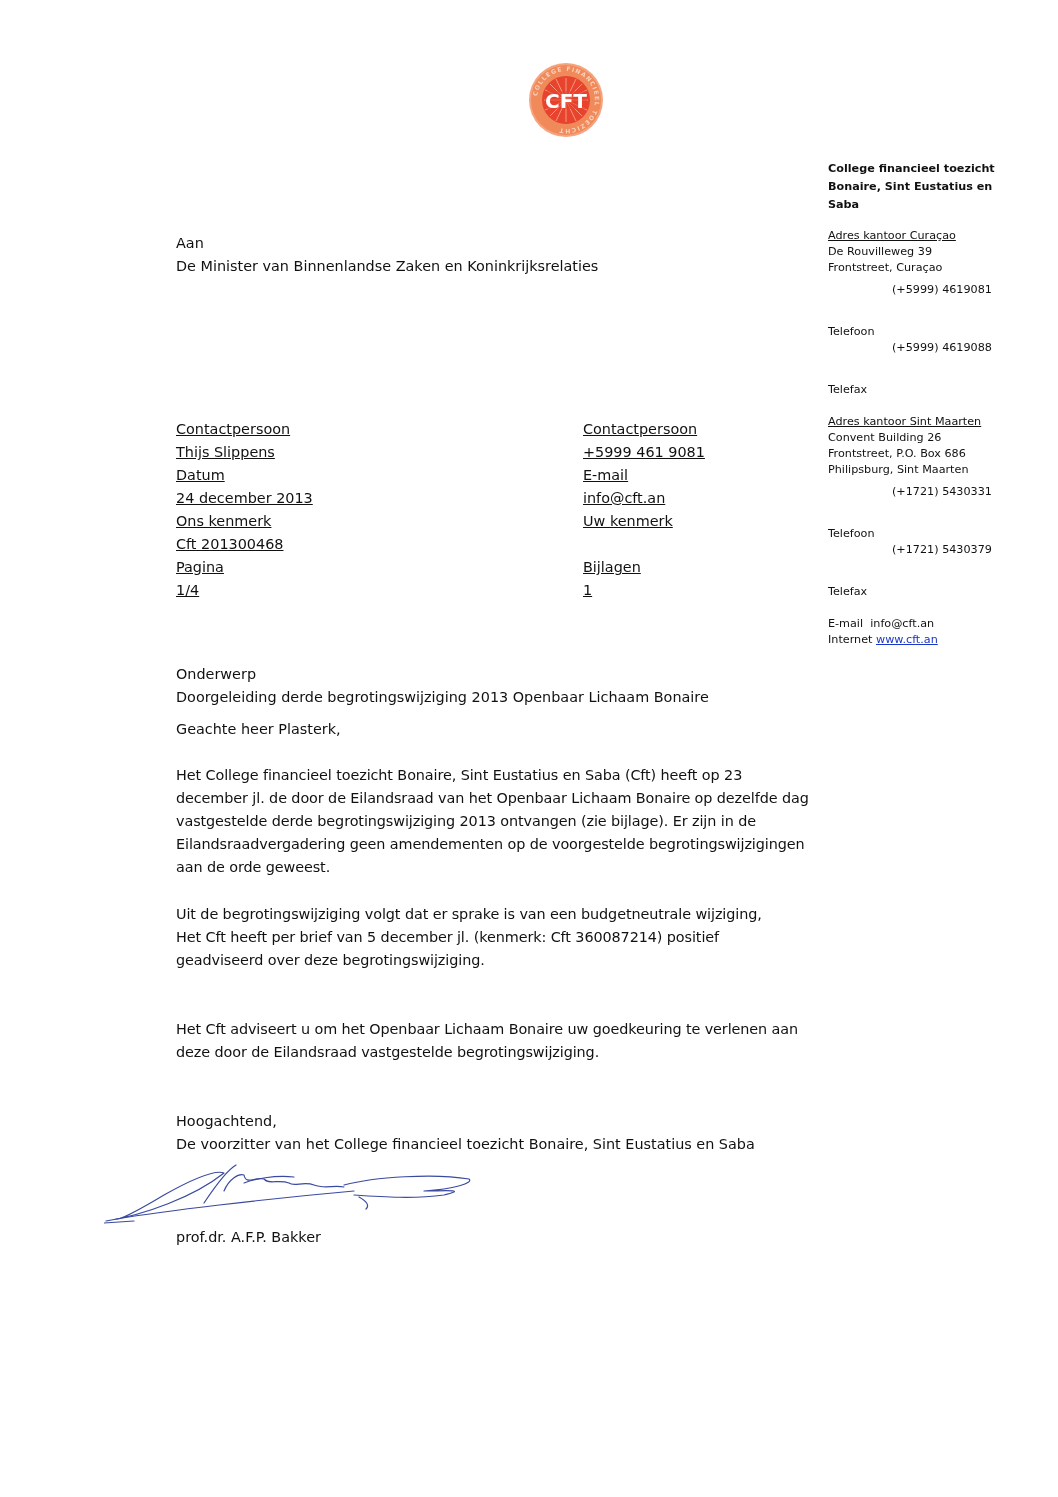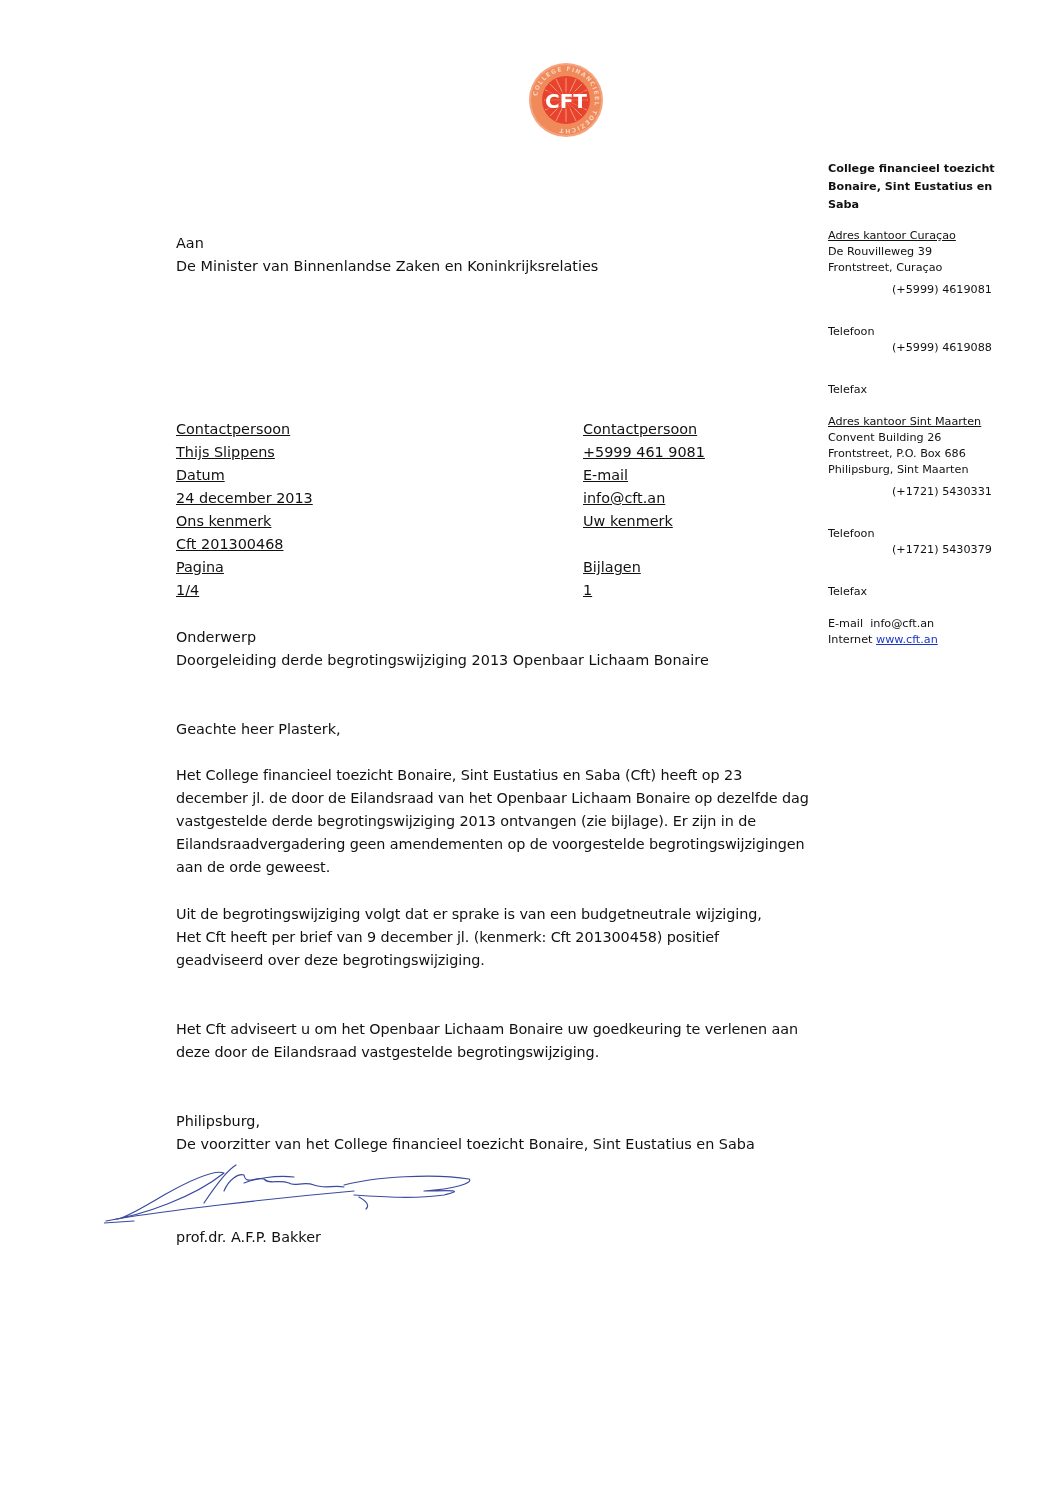--- a/index.html
+++ b/index.html
@@ -15,21 +15,21 @@
   .sidebar .gap { height: 6px; }
   .sidebar .gap2 { height: 16px; }
   .sidebar .row { display: flex; }
   .sidebar .row .k { width: 64px; margin-top: 42px; }
   .sidebar a { color: #1a36c8; text-decoration: underline; }
   .main { left: 176px; font-size: 14.4px; line-height: 23px; color: #111; }
   .addr { top: 232px; }
   .meta { left: 176px; top: 418px; width: 600px; font-size: 14.4px; line-height: 23px; }
   .meta .row { display: flex; text-decoration: underline; }
   .meta .c1 { width: 407px; }
-  .subject { top: 626px; }
+  .subject { top: 663px; }
   .greeting { top: 718px; }
   .para { width: 720px; font-size: 14.4px; line-height: 23px; letter-spacing: -0.1px; }
   .p1 { top: 764px; }
   .p2 { top: 903px; }
   .p3 { top: 1018px; }
   .closing { top: 1110px; }
   .sig { left: 104px; top: 1155px; width: 380px; height: 75px; }
   .signer { top: 1226px; }
   .line { white-space: nowrap; }
 </style>
@@ -163,30 +163,30 @@
 
 <div class="abs main para p1">
   <div class="line">Het College financieel toezicht Bonaire, Sint Eustatius en Saba (Cft) heeft op 23</div>
   <div class="line">december jl. de door de Eilandsraad van het Openbaar Lichaam Bonaire op dezelfde dag</div>
   <div class="line">vastgestelde derde begrotingswijziging 2013 ontvangen (zie bijlage). Er zijn in de</div>
   <div class="line">Eilandsraadvergadering geen amendementen op de voorgestelde begrotingswijzigingen</div>
   <div class="line">aan de orde geweest.</div>
 </div>
 <div class="abs main para p2">
   <div class="line">Uit de begrotingswijziging volgt dat er sprake is van een budgetneutrale wijziging,</div>
-  <div class="line">Het Cft heeft per brief van 9 december jl. (kenmerk: Cft 201300458) positief</div>
+  <div class="line">Het Cft heeft per brief van 5 december jl. (kenmerk: Cft 360087214) positief</div>
   <div class="line">geadviseerd over deze begrotingswijziging.</div>
 </div>
 <div class="abs main para p3">
   <div class="line">Het Cft adviseert u om het Openbaar Lichaam Bonaire uw goedkeuring te verlenen aan</div>
   <div class="line">deze door de Eilandsraad vastgestelde begrotingswijziging.</div>
 </div>
 
 <div class="abs main closing">
-  <div>Philipsburg,</div>
+  <div>Hoogachtend,</div>
   <div class="line">De voorzitter van het College financieel toezicht Bonaire, Sint Eustatius en Saba</div>
 </div>
 
 <div class="abs sig">
   <svg width="380" height="75" viewBox="0 0 380 75">
     <g fill="none" stroke="#3a4aa0" stroke-width="1.2" stroke-linecap="round" stroke-linejoin="round">
       <path d="M2,66 C40,60 90,42 120,18 C110,14 85,26 60,40 C40,52 22,62 14,64"></path>
       <path d="M12,64 C60,56 160,44 250,36"></path>
       <path d="M100,48 C112,30 125,14 132,10"></path>
       <path d="M120,36 C125,24 135,18 140,20 C142,30 150,22 160,24 C165,30 175,24 185,28 C190,32 200,26 210,30 C220,34 230,30 240,32"></path>

